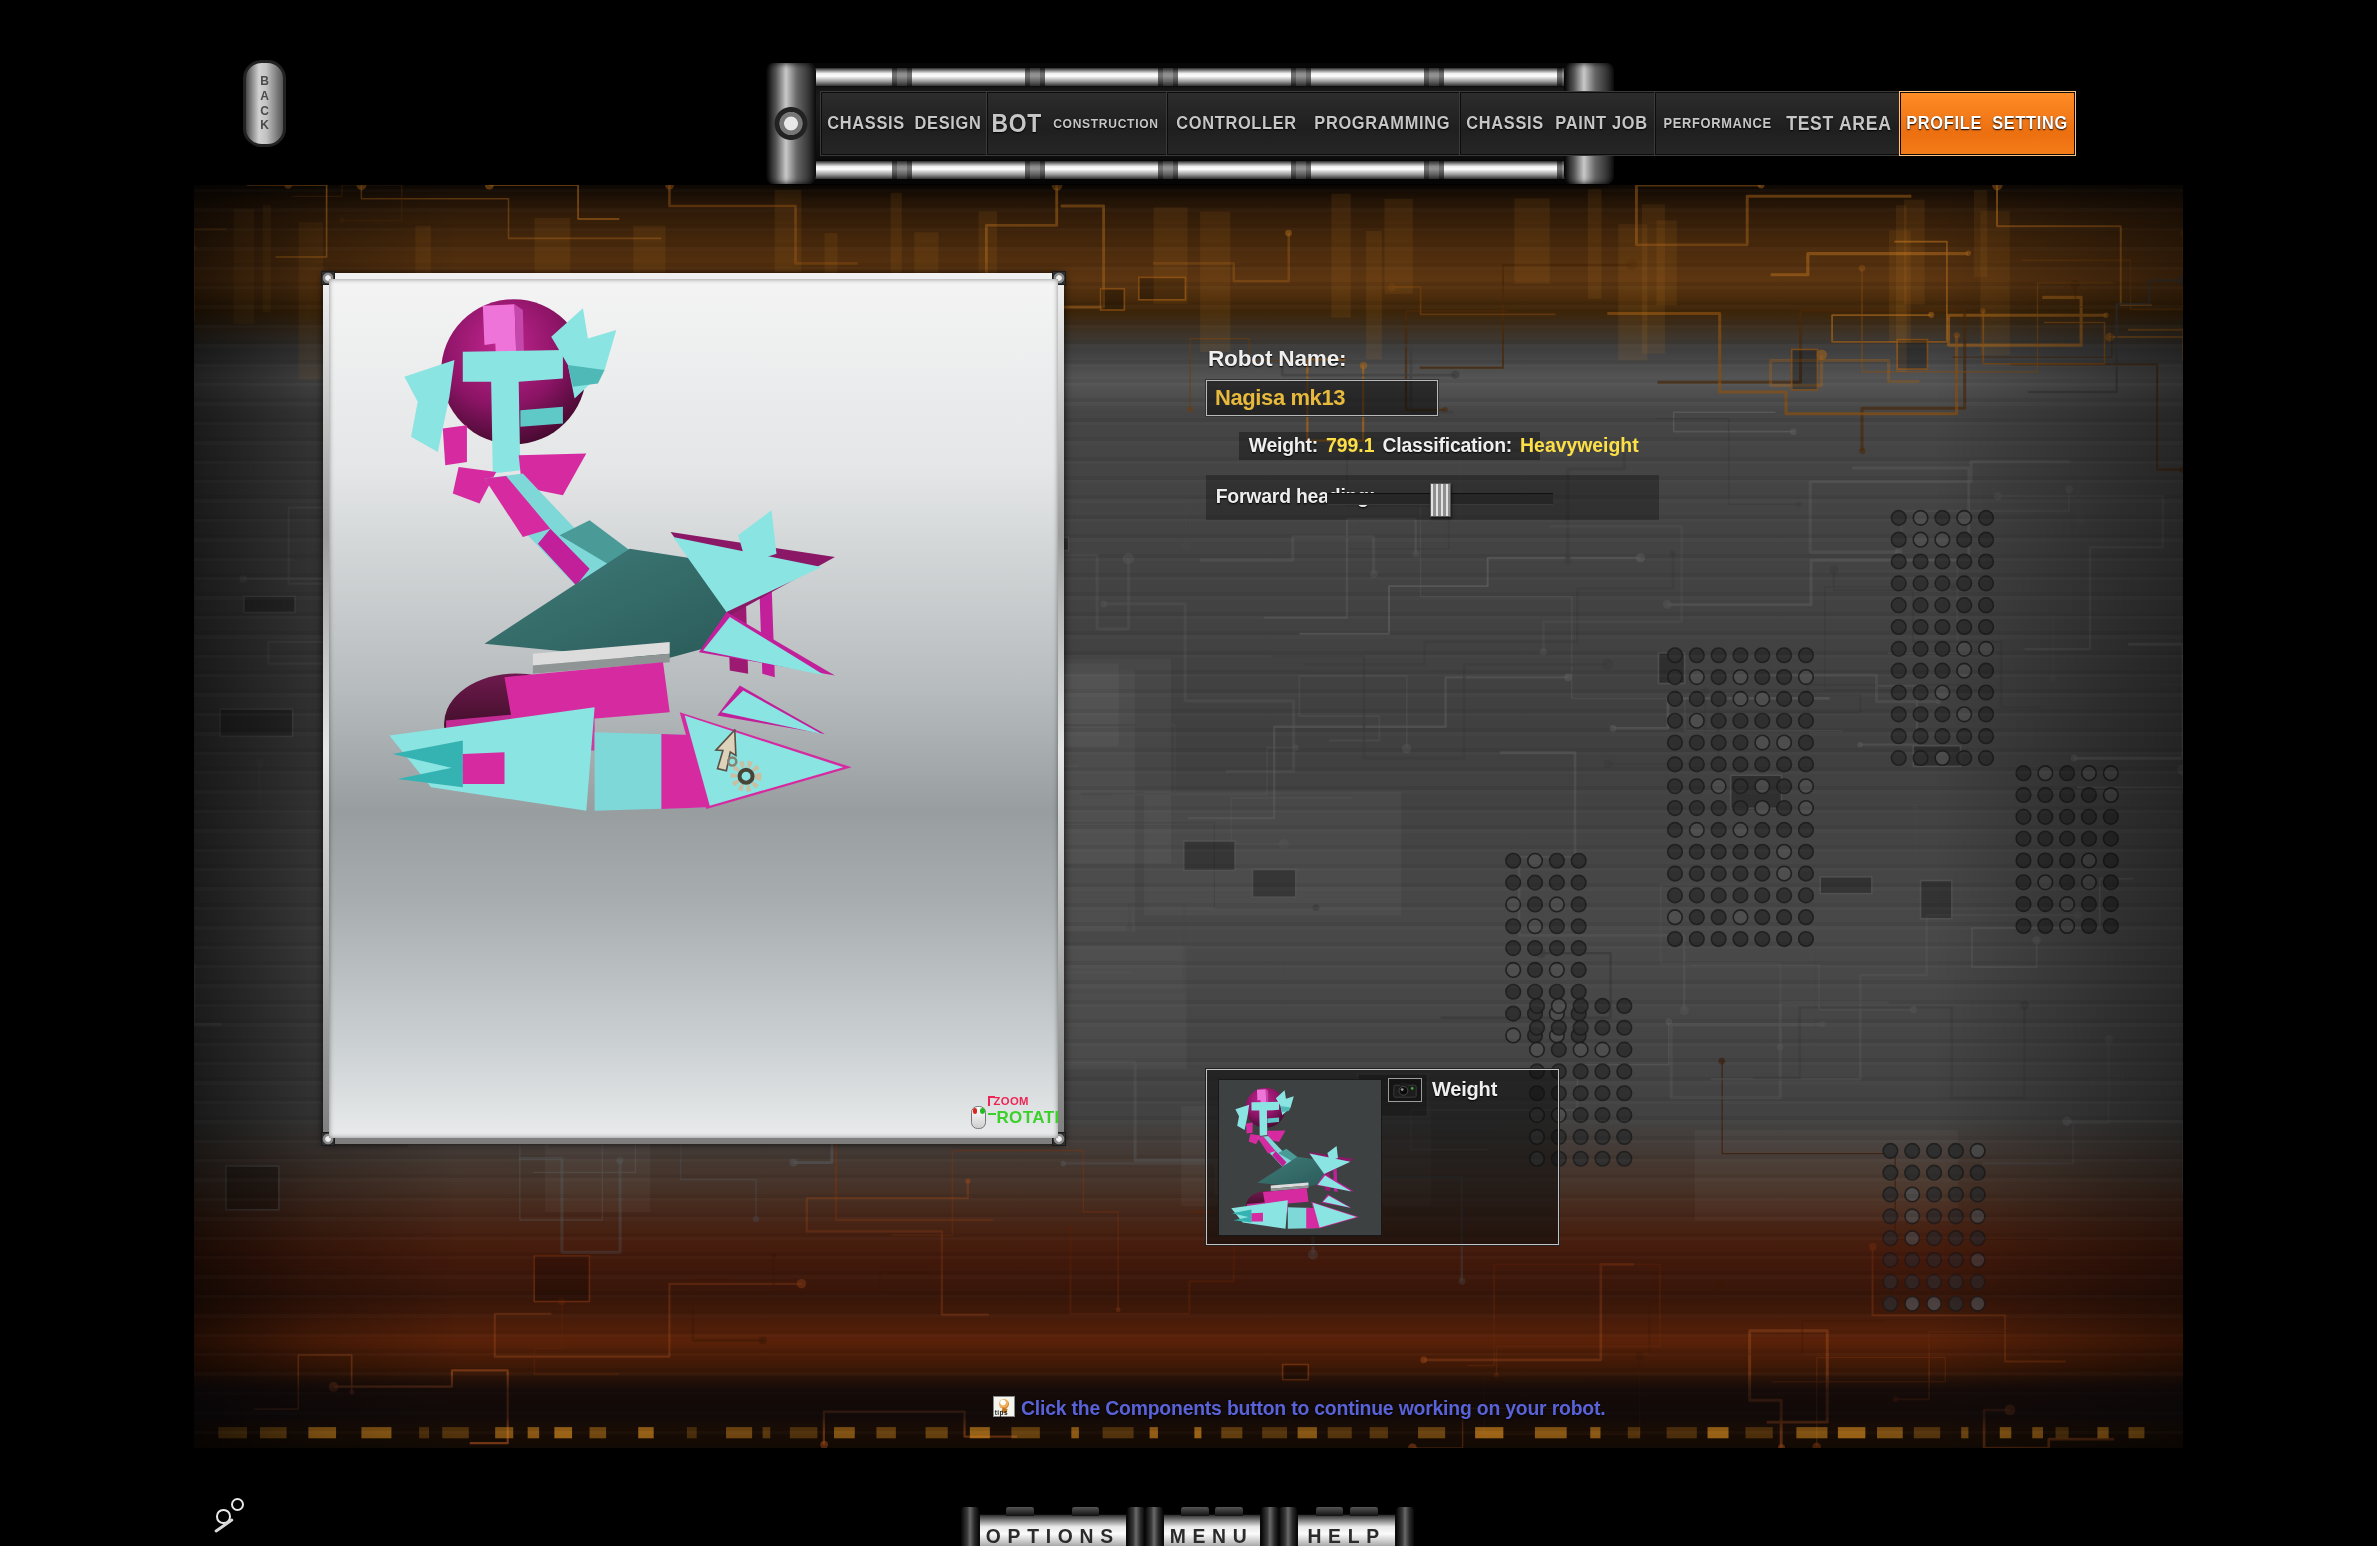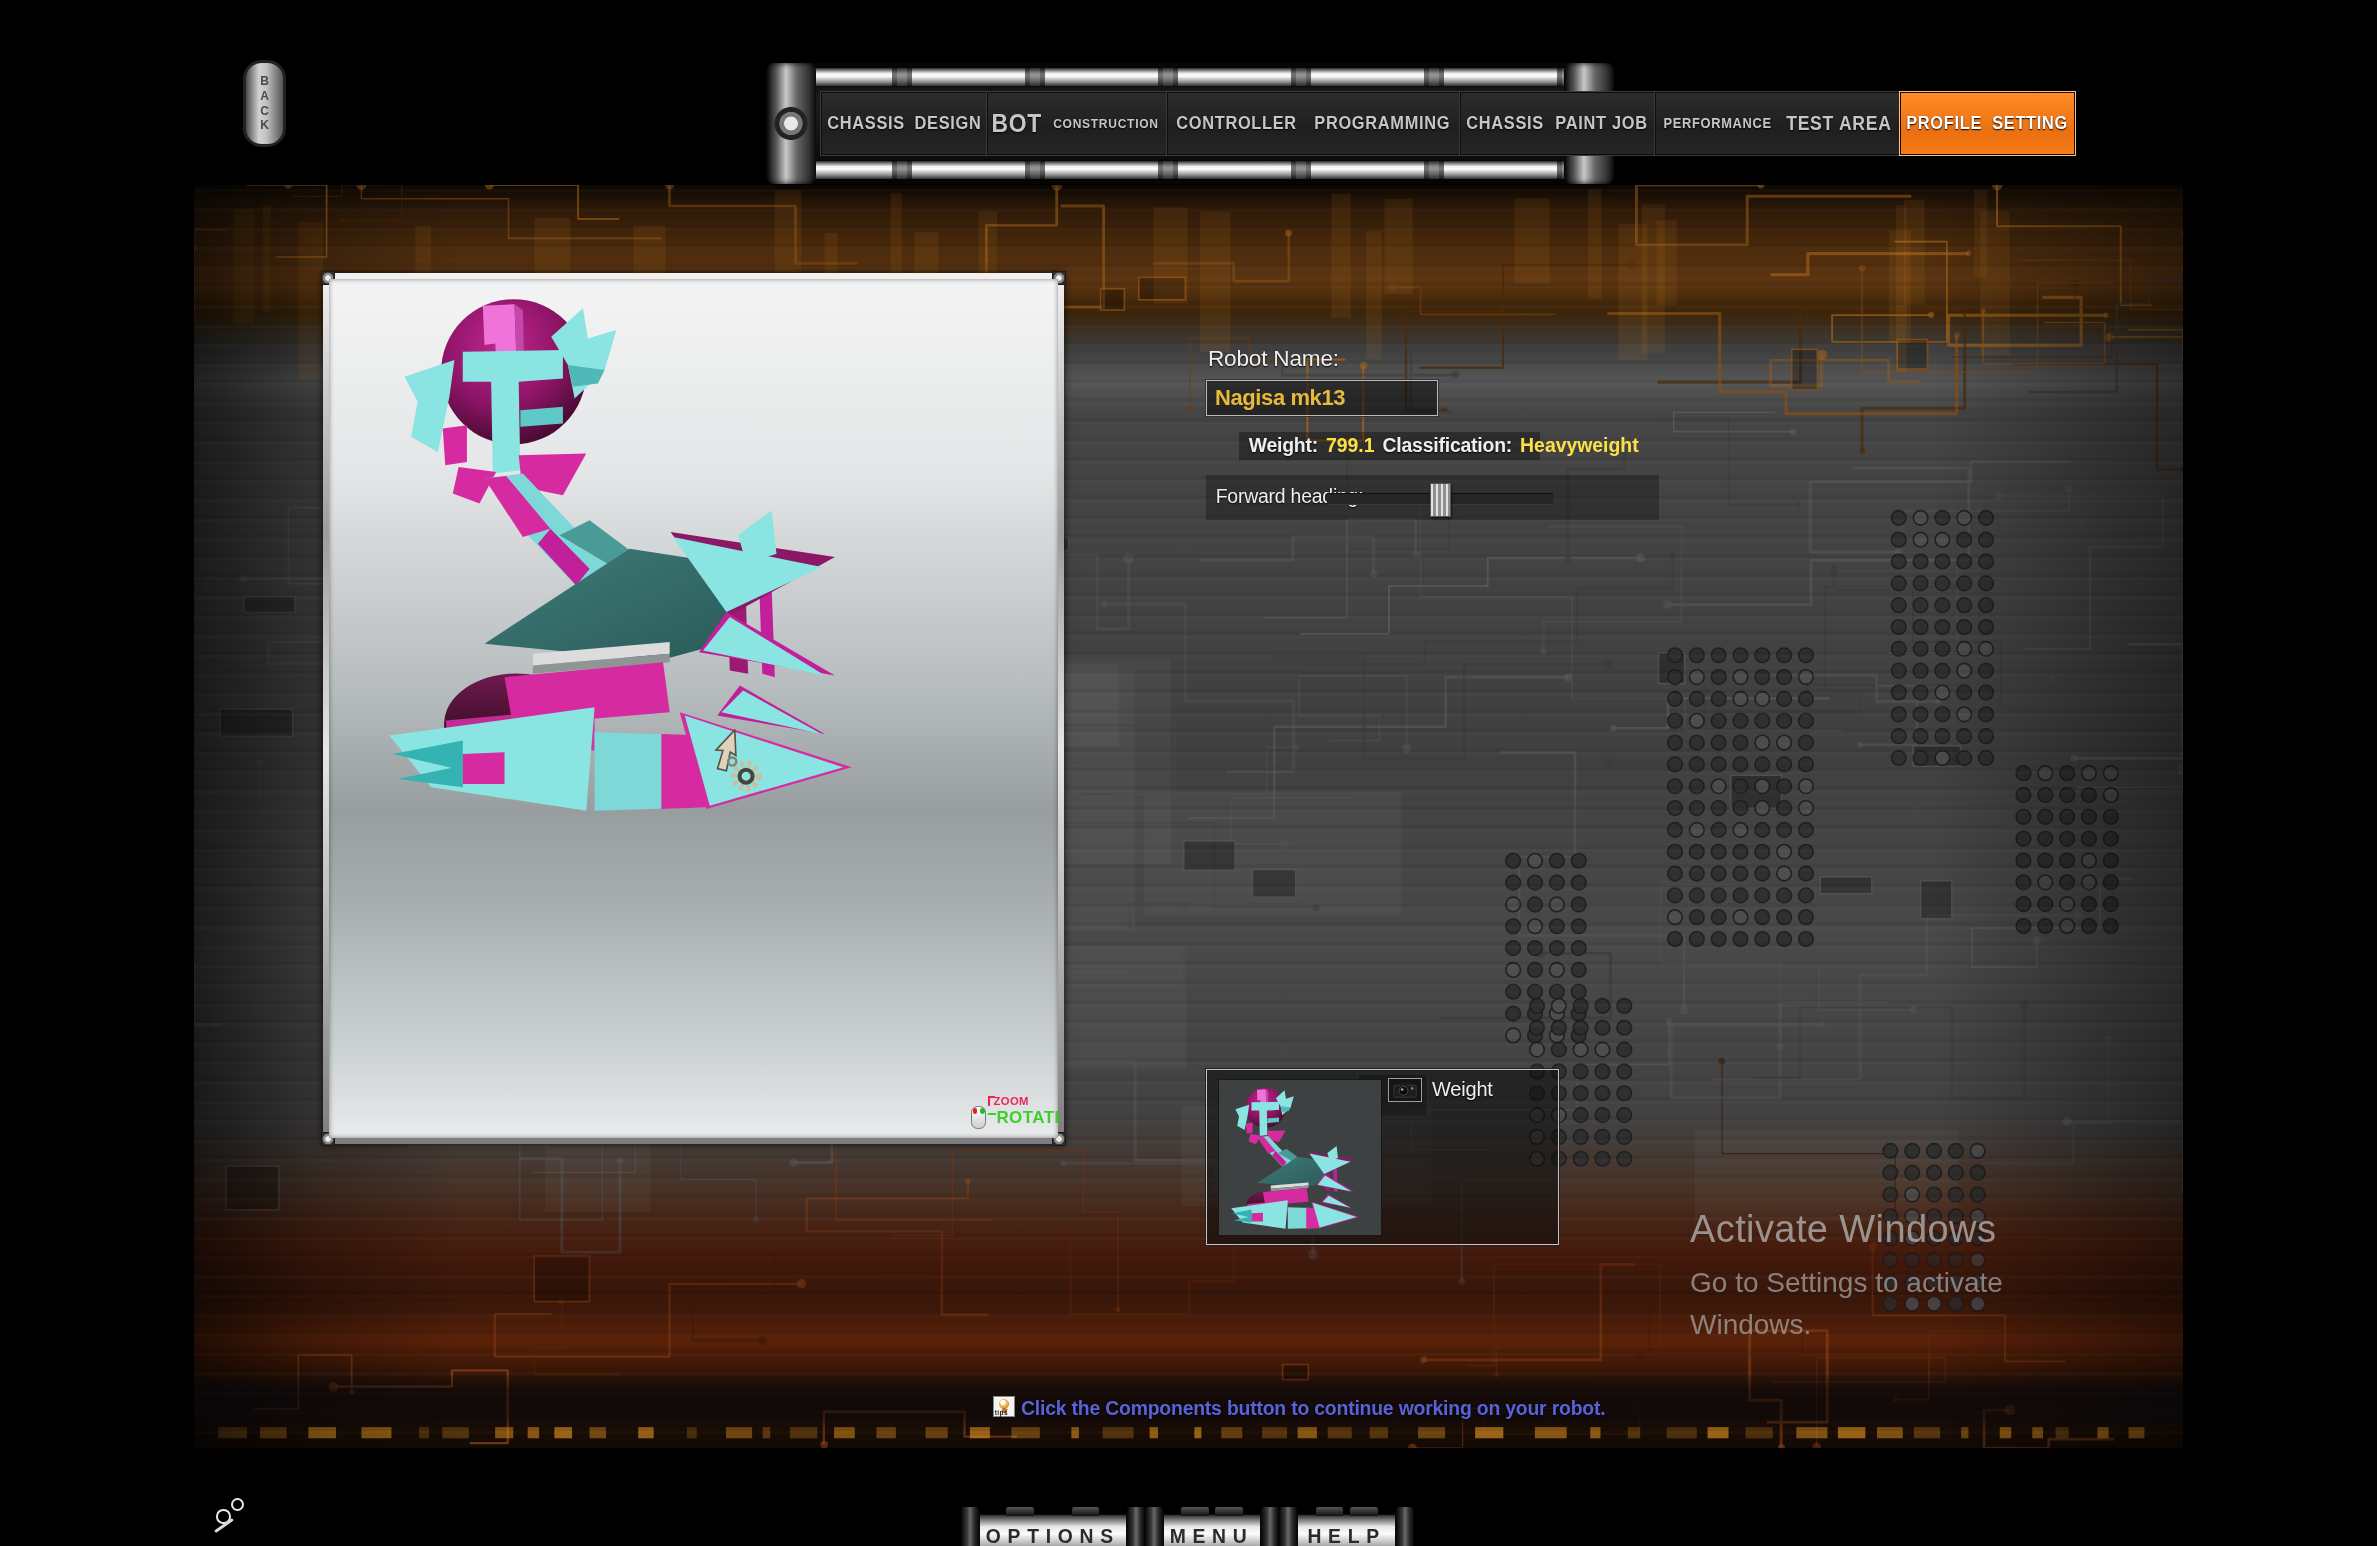--- a/index.html
+++ b/index.html
@@ -78,21 +78,21 @@
   #mouse-legend .zoom-lab{position:absolute;left:13px;top:0;color:#ee2455;font-size:11.3px;letter-spacing:0.4px;}
   #mouse-legend .zoom-bracket{position:absolute;left:8px;top:1.6px;width:4.9px;height:8px;border-left:2.4px solid #ee2455;border-top:2.4px solid #ee2455;}
   #mouse-legend .rotate-lab{position:absolute;left:16px;top:13px;color:#3bd12a;font-size:17px;letter-spacing:0.4px;}
   #mouse-legend .rotate-dash{position:absolute;left:8px;top:18px;width:7.3px;height:2.4px;background:#3bd12a;}
   #mouse-legend .mouse{position:absolute;left:-9.7px;top:11.3px;width:13.7px;height:21px;border-radius:6.5px;
     background:linear-gradient(180deg,#fff,#cfcfcf);border:0.8px solid #777;}
   #mouse-legend .mouse .lb{position:absolute;left:0.8px;top:0.8px;width:4.9px;height:6.5px;border-radius:2.4px;background:#d22;}
   #mouse-legend .mouse .rb{position:absolute;right:0.8px;top:0.8px;width:4.9px;height:6.5px;border-radius:2.4px;background:#2b2;}
 
   
-  .white-label{color:#efefef;font-weight:400;text-shadow:0 0.8px 1.6px #000;letter-spacing:-0.2px;}
+  .white-label{color:#efefef;font-weight:700;text-shadow:0 0.8px 1.6px #000;letter-spacing:-0.2px;}
   #robot-name-label{position:absolute;left:1208px;top:346px;font-size:22.6px;}
   #robot-name-input{position:absolute;left:1206px;top:380px;width:232px;height:36px;box-sizing:border-box;
     background:rgba(10,10,10,0.55);border:1.6px solid #b9b9b9;outline:0.8px solid #333;
     color:#e7ba3b;font-weight:700;font-size:22px;padding:0 8px;font-family:"Liberation Sans",sans-serif;letter-spacing:-0.4px;}
   #weight-bar{position:absolute;left:1206px;top:432px;width:301px;height:27.5px;
     background:rgba(8,8,8,0.38);display:flex;align-items:center;padding:0 9.7px;box-sizing:border-box;gap:8px;margin-left:33px;}
   #weight-bar span{font-size:19.4px;font-weight:700;white-space:nowrap;}
   .red-value{color:#fde047;}
   #heading-row{position:absolute;left:1206px;top:475px;width:453px;height:45px;background:rgba(8,8,8,0.30);}
   #heading-label{position:absolute;left:9.7px;top:9.7px;font-size:19.4px;}
@@ -1063,24 +1063,20 @@
         <rect x="1" y="4" width="28" height="15" rx="2" fill="#1c1c1c" stroke="#444" stroke-width="1"></rect>
         <rect x="9" y="1" width="9" height="5" rx="1" fill="#1c1c1c"></rect>
         <circle cx="13" cy="11" r="5.5" fill="#0a0a0a" stroke="#555" stroke-width="1"></circle>
         <circle cx="11.5" cy="9.5" r="1.8" fill="#9a9a9a"></circle>
         <circle cx="24" cy="8" r="1.6" fill="#3fae3f"></circle>
       </svg>
     </div>
     <div id="picture-title" class="white-label">Weight</div>
   </div>
 
-  <div id="watermark">
-    <div id="wm-line1">Activate Windows</div>
-    <div id="wm-line2">Go to Settings to activate Windows.</div>
-  </div>
 
   <div id="tip-icon">
     <div class="bulb"></div>
       <div class="bulb-base"></div>
     <div class="tips-word">tips</div>
   </div>
   <div id="tip-text">Click the Components button to continue working on your robot.</div>
 
   <div id="bottom-bar">
       <div class="metal-btn">

